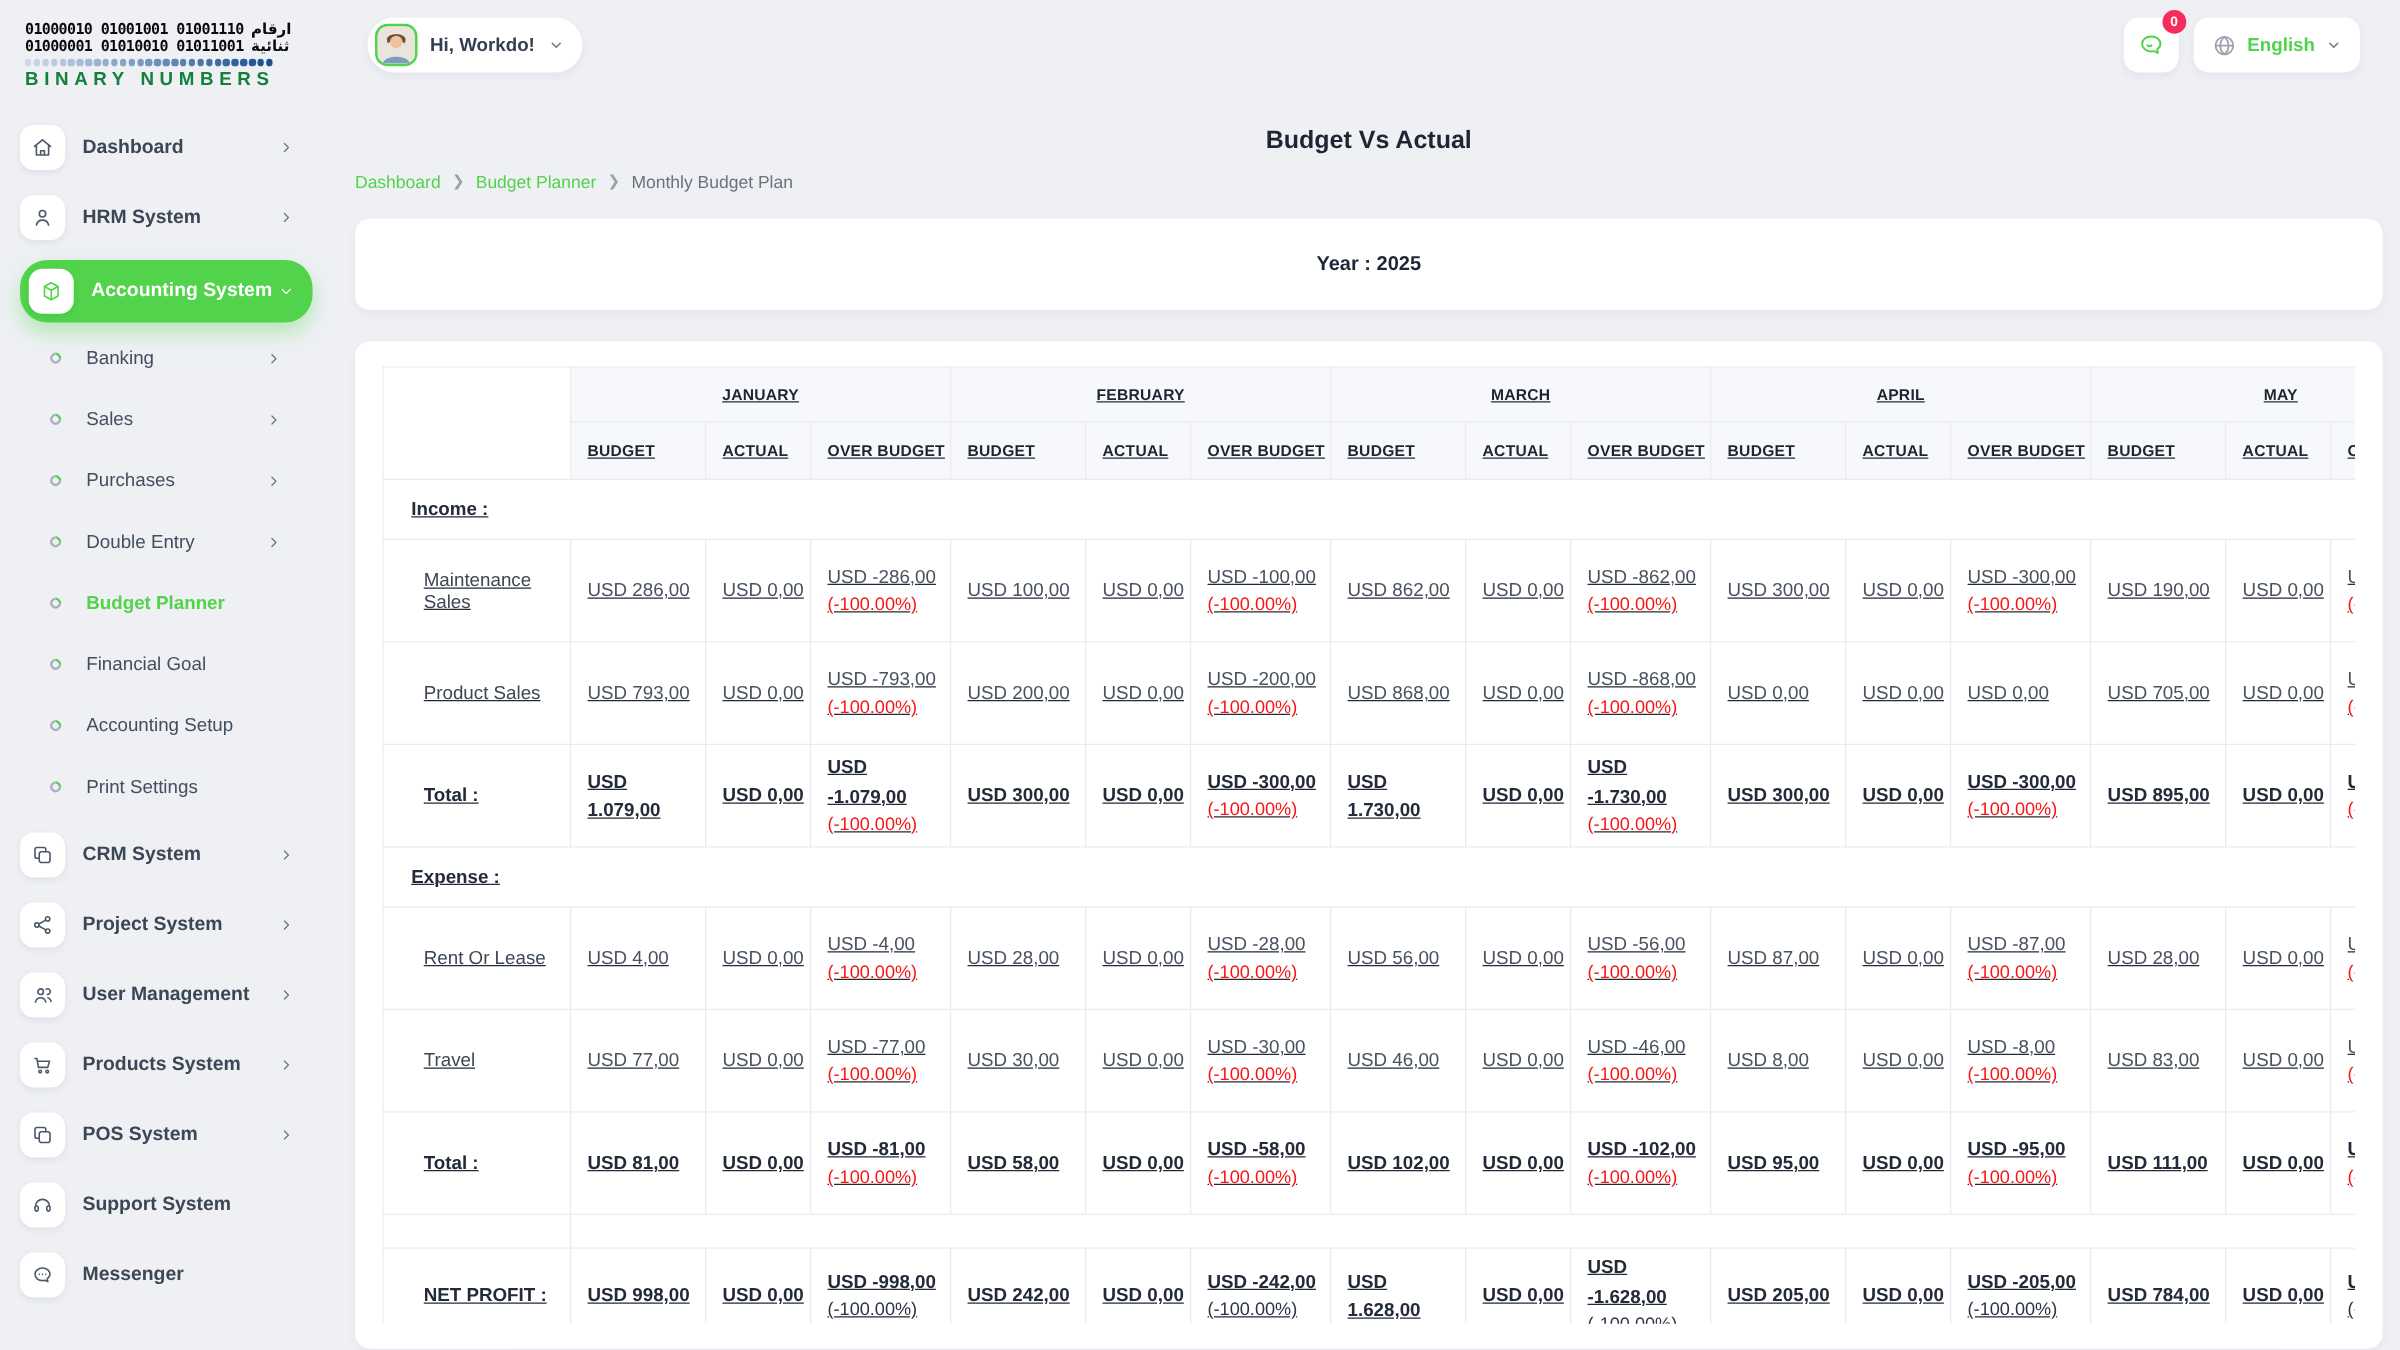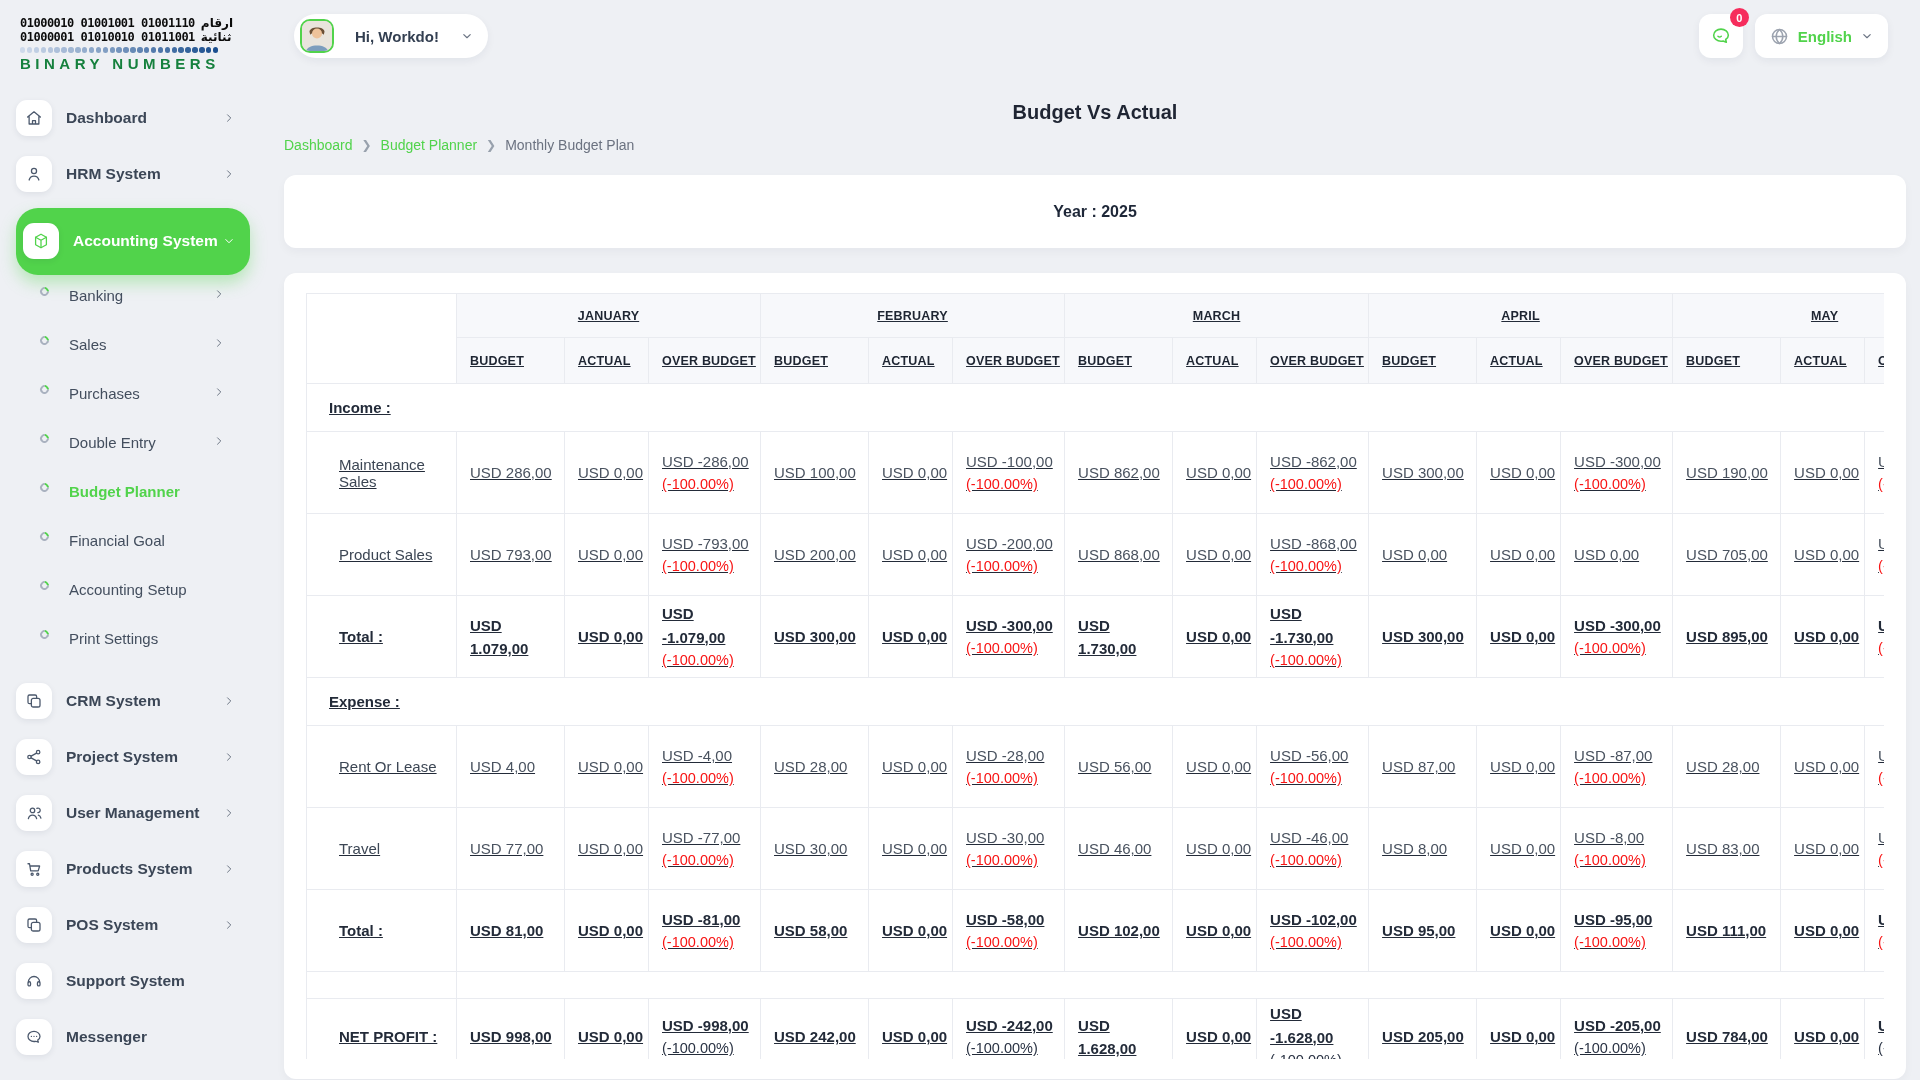--- a/index.html
+++ b/index.html
@@ -31,35 +31,35 @@
   .logo-dots i{width:5.4px;height:5.4px;border-radius:50%;display:block;}
   .logo-name{font-size:15px;font-weight:700;letter-spacing:4.5px;color:#15803d;margin-top:1px;white-space:nowrap;}
   .menu{margin-top:24px;}
   .m-item{display:flex;align-items:center;height:44px;margin-bottom:12px;cursor:pointer;border-radius:22px;}
   .m-ico{width:36px;height:36px;flex:none;background:#fff;border-radius:11px;
     box-shadow:0 2px 6px rgba(25,39,70,.08);display:flex;align-items:center;justify-content:center;color:#4b586c;}
   .m-ico svg{width:18px;height:18px;}
   .m-label{flex:1;margin-left:14px;font-size:15.5px;font-weight:600;color:var(--side-ink);white-space:nowrap;}
   .chev{width:14px;height:14px;color:#6b7483;flex:none;margin-right:14px;}
   .chev svg{width:14px;height:14px;display:block;}
-  .m-item.active{background:var(--accent);height:67px;margin:6px 0 12px 0;padding:0 0 0 7px;
+  .m-item.active{background:var(--accent);height:50px;margin:6px 0 12px 0;padding:0 0 0 7px;
     box-shadow:0 8px 16px rgba(81,211,75,.35);}
   .m-item.active .m-label{color:#fff;}
   .m-item.active .m-ico{color:var(--accent);}
   .m-item.active .chev{color:#fff;}
-  .s-item{display:flex;align-items:flex-start;height:34px;margin:0 0 15px 10px;cursor:pointer;}
+  .s-item{display:flex;align-items:center;height:34px;margin:0 0 15px 10px;cursor:pointer;}
   .bullet{width:9px;height:9px;flex:none;border-radius:50%;border:2px solid #a9b1bf;
     border-top-color:var(--accent);transform:rotate(45deg);margin-left:14px;}
   .s-label{flex:1;margin-left:20px;font-size:15px;font-weight:500;color:#434e5e;white-space:nowrap;}
   .s-item.active .s-label{color:var(--accent);font-weight:700;}
   .s-item .chev{margin-right:24px;}
   
   .content{flex:1;padding:0 14px 0 22px;min-width:0;}
   .topbar{display:flex;align-items:center;height:46px;margin-top:13px;}
-  .hi-pill{display:flex;align-items:center;gap:21px;background:#fff;border-radius:24px;
+  .hi-pill{display:flex;align-items:center;gap:10px;background:#fff;border-radius:24px;
     padding:5px 14px 5px 6px;margin-left:10px;box-shadow:0 3px 8px rgba(20,30,60,.06);cursor:pointer;}
   .avatar{width:34px;height:34px;border-radius:10px;border:2px solid var(--accent);overflow:hidden;flex:none;background:#e9e4dc;}
   .avatar svg{display:block;width:100%;height:100%;}
   .hi-text{font-size:15px;font-weight:600;color:#333f51;}
   .hi-pill .chev{margin:0;}
   .top-right{margin-left:auto;display:flex;align-items:center;gap:12px;margin-right:18px;}
   .icon-btn{position:relative;width:44px;height:44px;background:#fff;border-radius:12px;
     box-shadow:0 3px 8px rgba(20,30,60,.06);display:flex;align-items:center;justify-content:center;cursor:pointer;}
   .icon-btn svg{width:22px;height:22px;color:var(--accent);}
   .badge{position:absolute;top:-6px;right:-6px;min-width:19px;height:19px;border-radius:50%;

